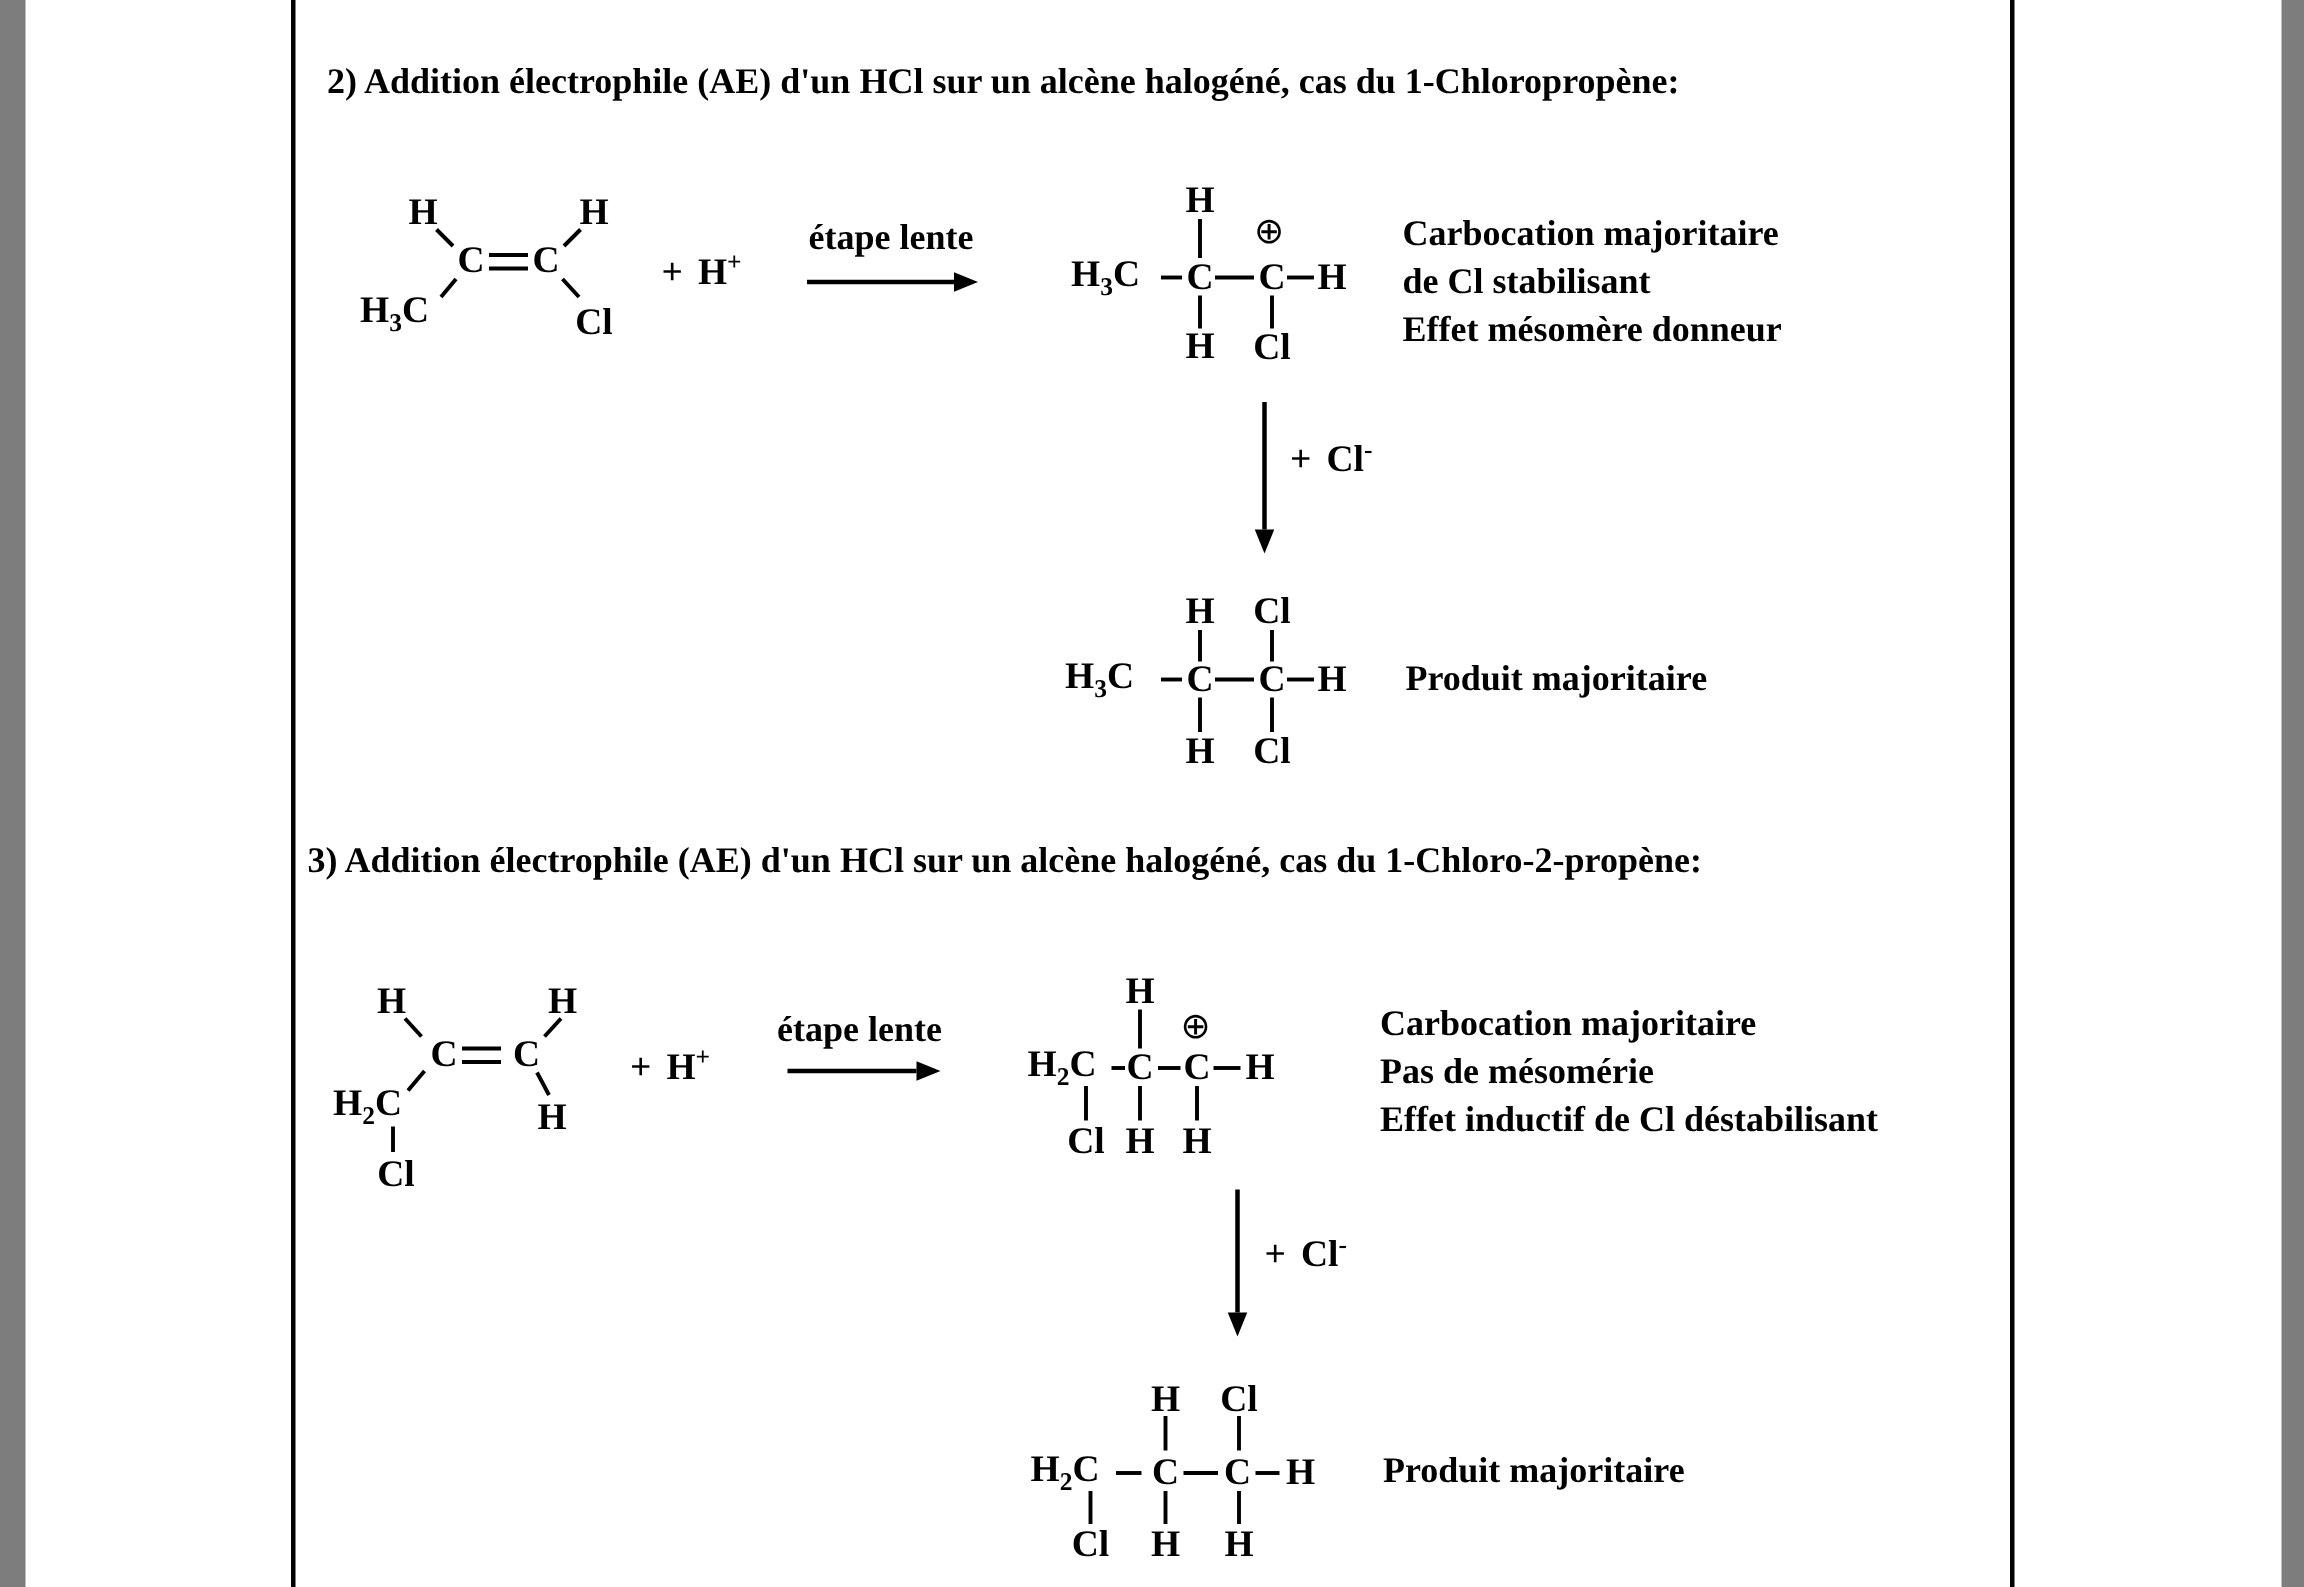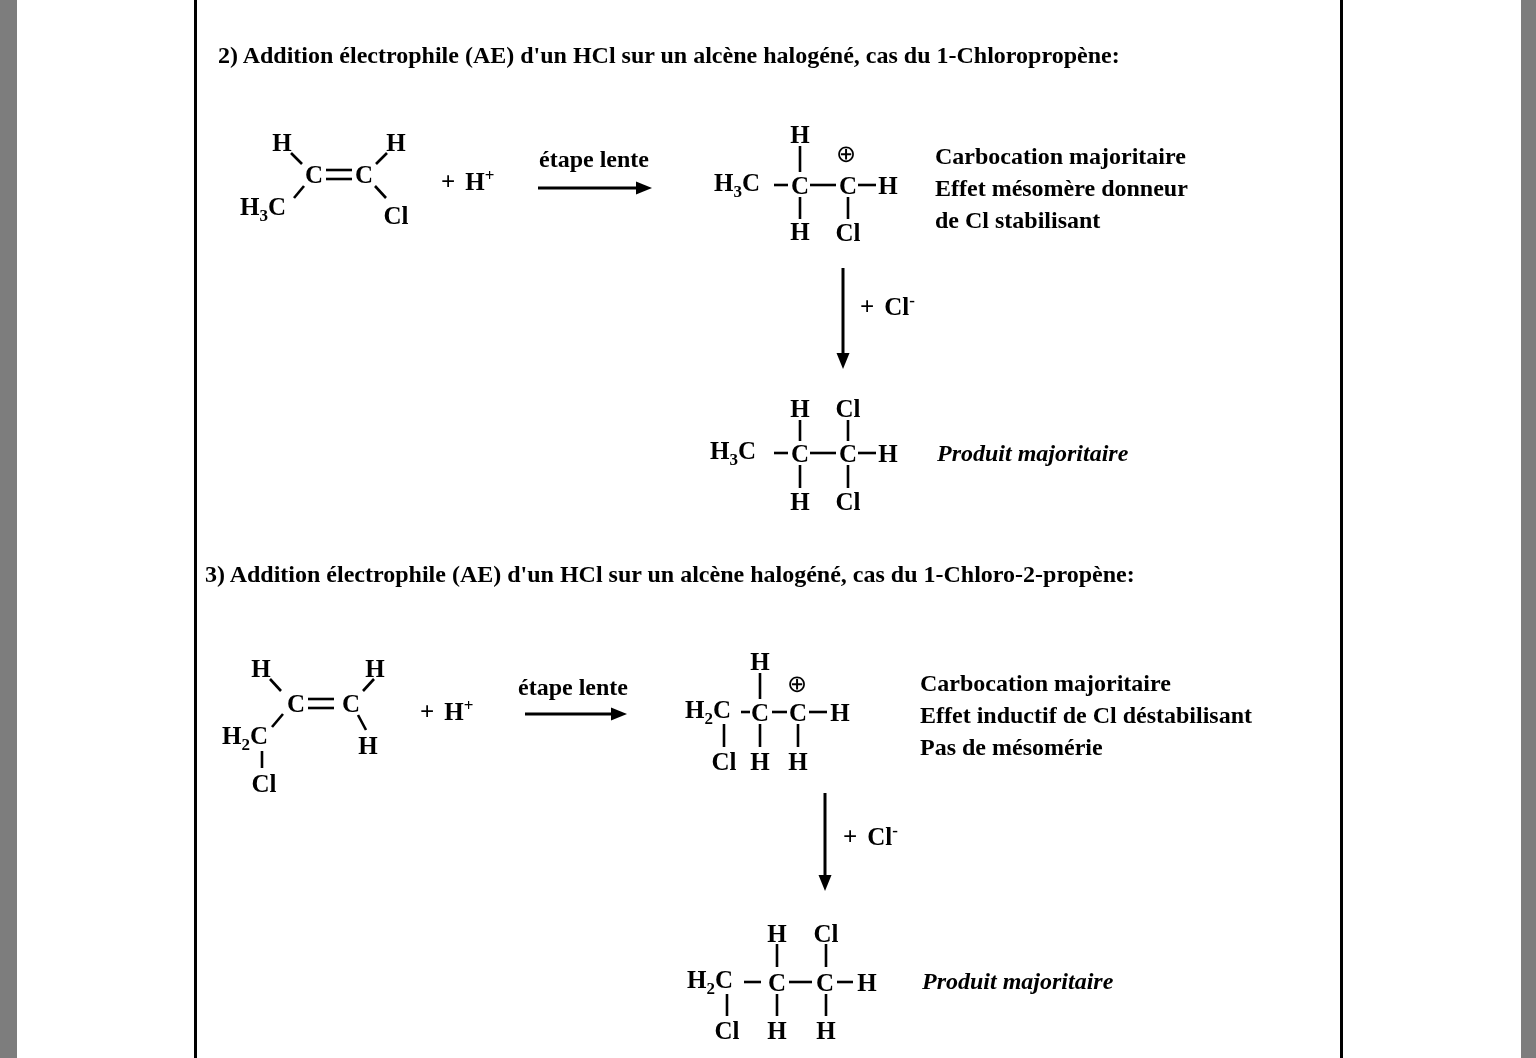--- a/index.html
+++ b/index.html
@@ -14,21 +14,21 @@
   .heading{position:absolute;margin:0;font-weight:bold;font-size:24px;white-space:nowrap;line-height:1.1;}
   .atom{position:absolute;transform:translate(-50%,-50%);font-weight:bold;font-size:25px;line-height:1;white-space:nowrap;}
   .atom.la{transform:translate(0,-50%);}
   .atom sub{font-size:17px;vertical-align:-6px;font-weight:bold;}
   .atom sup{font-size:17px;vertical-align:9px;font-weight:bold;}
   .atom .gap{margin-left:10px;}
   .oplus{position:absolute;transform:translate(-50%,-50%);font-family:"DejaVu Sans",sans-serif;
          font-size:24px;line-height:1;}
   .note{position:absolute;font-weight:bold;font-size:24px;line-height:32px;white-space:nowrap;}
   .biglabel{position:absolute;font-weight:bold;font-size:24px;white-space:nowrap;line-height:1;}
-  .biglabel.la{transform:translate(0,-50%);font-style:italic;}
+  .biglabel.la{transform:translate(0,-50%);}
   .biglabel.center{transform:translate(-50%,-50%);}
 </style>
 </head>
 <body>
 
 <div class="screen">
 
   <div class="margin-strip left"></div>
   <div class="margin-strip right"></div>
   <div class="page-border" style="left:194px"></div>
@@ -113,22 +113,22 @@
   <span class="atom" style="left:800px;top:185px">C</span>
   <span class="atom" style="left:848px;top:185px">C</span>
   <span class="atom" style="left:888px;top:185px">H</span>
   <span class="atom" style="left:800px;top:134px">H</span>
   <span class="oplus" style="left:846px;top:154px">⊕</span>
   <span class="atom" style="left:800px;top:231px">H</span>
   <span class="atom" style="left:848px;top:232px">Cl</span>
 
   <div class="note" style="left:935px;top:140px">
     <div>Carbocation majoritaire</div>
+    <div>de Cl stabilisant</div>
     <div>Effet mésomère donneur</div>
-    <div>de Cl stabilisant</div>
   </div>
 
   <span class="atom la" style="left:860px;top:305px"><span>+</span><span class="gap">Cl</span><sup>-</sup></span>
 
   <span class="atom" style="left:800px;top:408px">H</span>
   <span class="atom" style="left:848px;top:408px">Cl</span>
   <span class="atom la" style="left:710px;top:453px"><span>H</span><sub>3</sub><span>C</span></span>
   <span class="atom" style="left:800px;top:453px">C</span>
   <span class="atom" style="left:848px;top:453px">C</span>
   <span class="atom" style="left:888px;top:453px">H</span>
@@ -155,22 +155,22 @@
   <span class="atom" style="left:798px;top:712px">C</span>
   <span class="atom" style="left:840px;top:712px">H</span>
   <span class="atom" style="left:760px;top:661px">H</span>
   <span class="oplus" style="left:797px;top:684px">⊕</span>
   <span class="atom" style="left:724px;top:761px">Cl</span>
   <span class="atom" style="left:760px;top:761px">H</span>
   <span class="atom" style="left:798px;top:761px">H</span>
 
   <div class="note" style="left:920px;top:667px">
     <div>Carbocation majoritaire</div>
+    <div>Pas de mésomérie</div>
     <div>Effet inductif de Cl déstabilisant</div>
-    <div>Pas de mésomérie</div>
   </div>
 
   <span class="atom la" style="left:843px;top:835px"><span>+</span><span class="gap">Cl</span><sup>-</sup></span>
 
   <span class="atom" style="left:777px;top:933px">H</span>
   <span class="atom" style="left:826px;top:933px">Cl</span>
   <span class="atom la" style="left:687px;top:982px"><span>H</span><sub>2</sub><span>C</span></span>
   <span class="atom" style="left:777px;top:982px">C</span>
   <span class="atom" style="left:825px;top:982px">C</span>
   <span class="atom" style="left:867px;top:982px">H</span>

